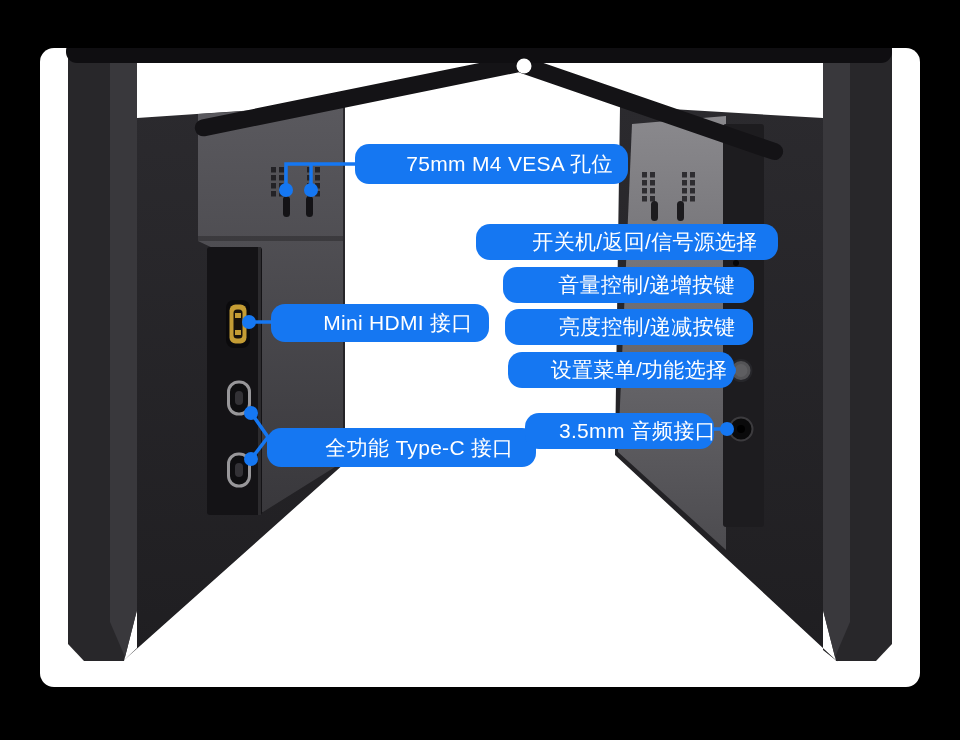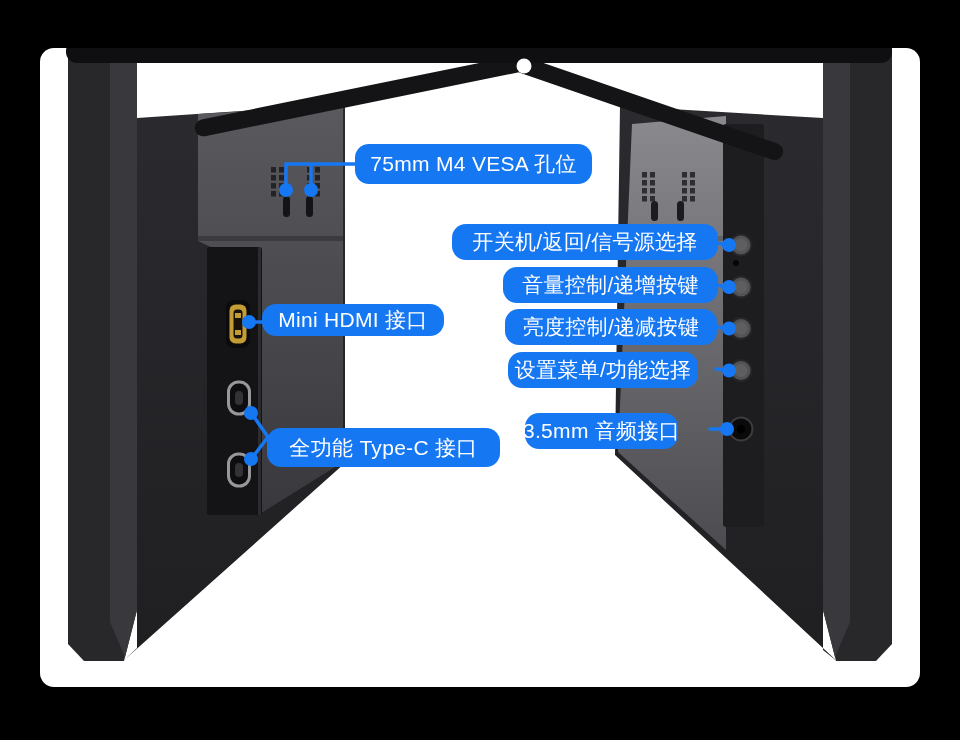--- a/index.html
+++ b/index.html
@@ -5,21 +5,21 @@
   html,body{margin:0;padding:0;background:#000;}
   #stage{position:relative;width:960px;height:740px;background:#000;overflow:hidden;
          font-family:"Liberation Sans","DejaVu Sans",sans-serif;}
   #card{position:absolute;left:40px;top:48px;width:880px;height:639px;background:#fff;
         border-radius:14px;overflow:hidden;}
   #photo-svg{position:absolute;left:-40px;top:-48px;}
   .cl{fill:none;stroke:var(--accent,#1577F2);stroke-width:3.5px;stroke-linecap:round;}
   .cd{fill:var(--accent,#1577F2);}
   .pill{position:absolute;display:flex;align-items:center;justify-content:center;
         background:var(--accent,#1577F2);color:#fff;border-radius:14px;
-        font-size:21px;white-space:nowrap;letter-spacing:.3px;}
+        font-size:21px;white-space:nowrap;letter-spacing:.3px;padding-left:36px;}
 </style>
 </head>
 <body>
 
 <div id="stage">
   <div id="card">
 
     <svg id="photo-svg" width="960" height="740" viewBox="0 0 960 740">
       <defs>
         <linearGradient id="gPlateL" x1="0" y1="0" x2="0" y2="1">
@@ -153,21 +153,21 @@
       <circle class="cd" cx="729" cy="287" r="7"></circle>
       <path class="cl" d="M716,327 L729,328.5"></path>
       <circle class="cd" cx="729" cy="328.5" r="7"></circle>
       <path class="cl" d="M716,369 L729,370.5"></path>
       <circle class="cd" cx="729" cy="370.5" r="7"></circle>
       <path class="cl" d="M710,429 H727"></path>
       <circle class="cd" cx="727" cy="429" r="7"></circle>
     </svg>
 
     <div class="pill" style="left:315px;top:96px;width:237px;height:40px">75mm M4 VESA 孔位</div>
-    <div class="pill" style="left:412px;top:176px;width:266px;height:36px">开关机/返回/信号源选择</div>
+    <div class="pill" style="left:436px;top:176px;width:266px;height:36px">开关机/返回/信号源选择</div>
     <div class="pill" style="left:463px;top:219px;width:215px;height:36px">音量控制/递增按键</div>
-    <div class="pill" style="left:222px;top:256px;width:182px;height:32px">Mini HDMI 接口</div>
+    <div class="pill" style="left:231px;top:256px;width:182px;height:38px">Mini HDMI 接口</div>
     <div class="pill" style="left:465px;top:261px;width:212px;height:36px">亮度控制/递减按键</div>
     <div class="pill" style="left:468px;top:304px;width:190px;height:36px">设置菜单/功能选择</div>
     <div class="pill" style="left:227px;top:380px;width:233px;height:39px">全功能 Type-C 接口</div>
     <div class="pill" style="left:485px;top:365px;width:153px;height:36px">3.5mm 音频接口</div>
   </div>
 </div>
 
 </body></html>

